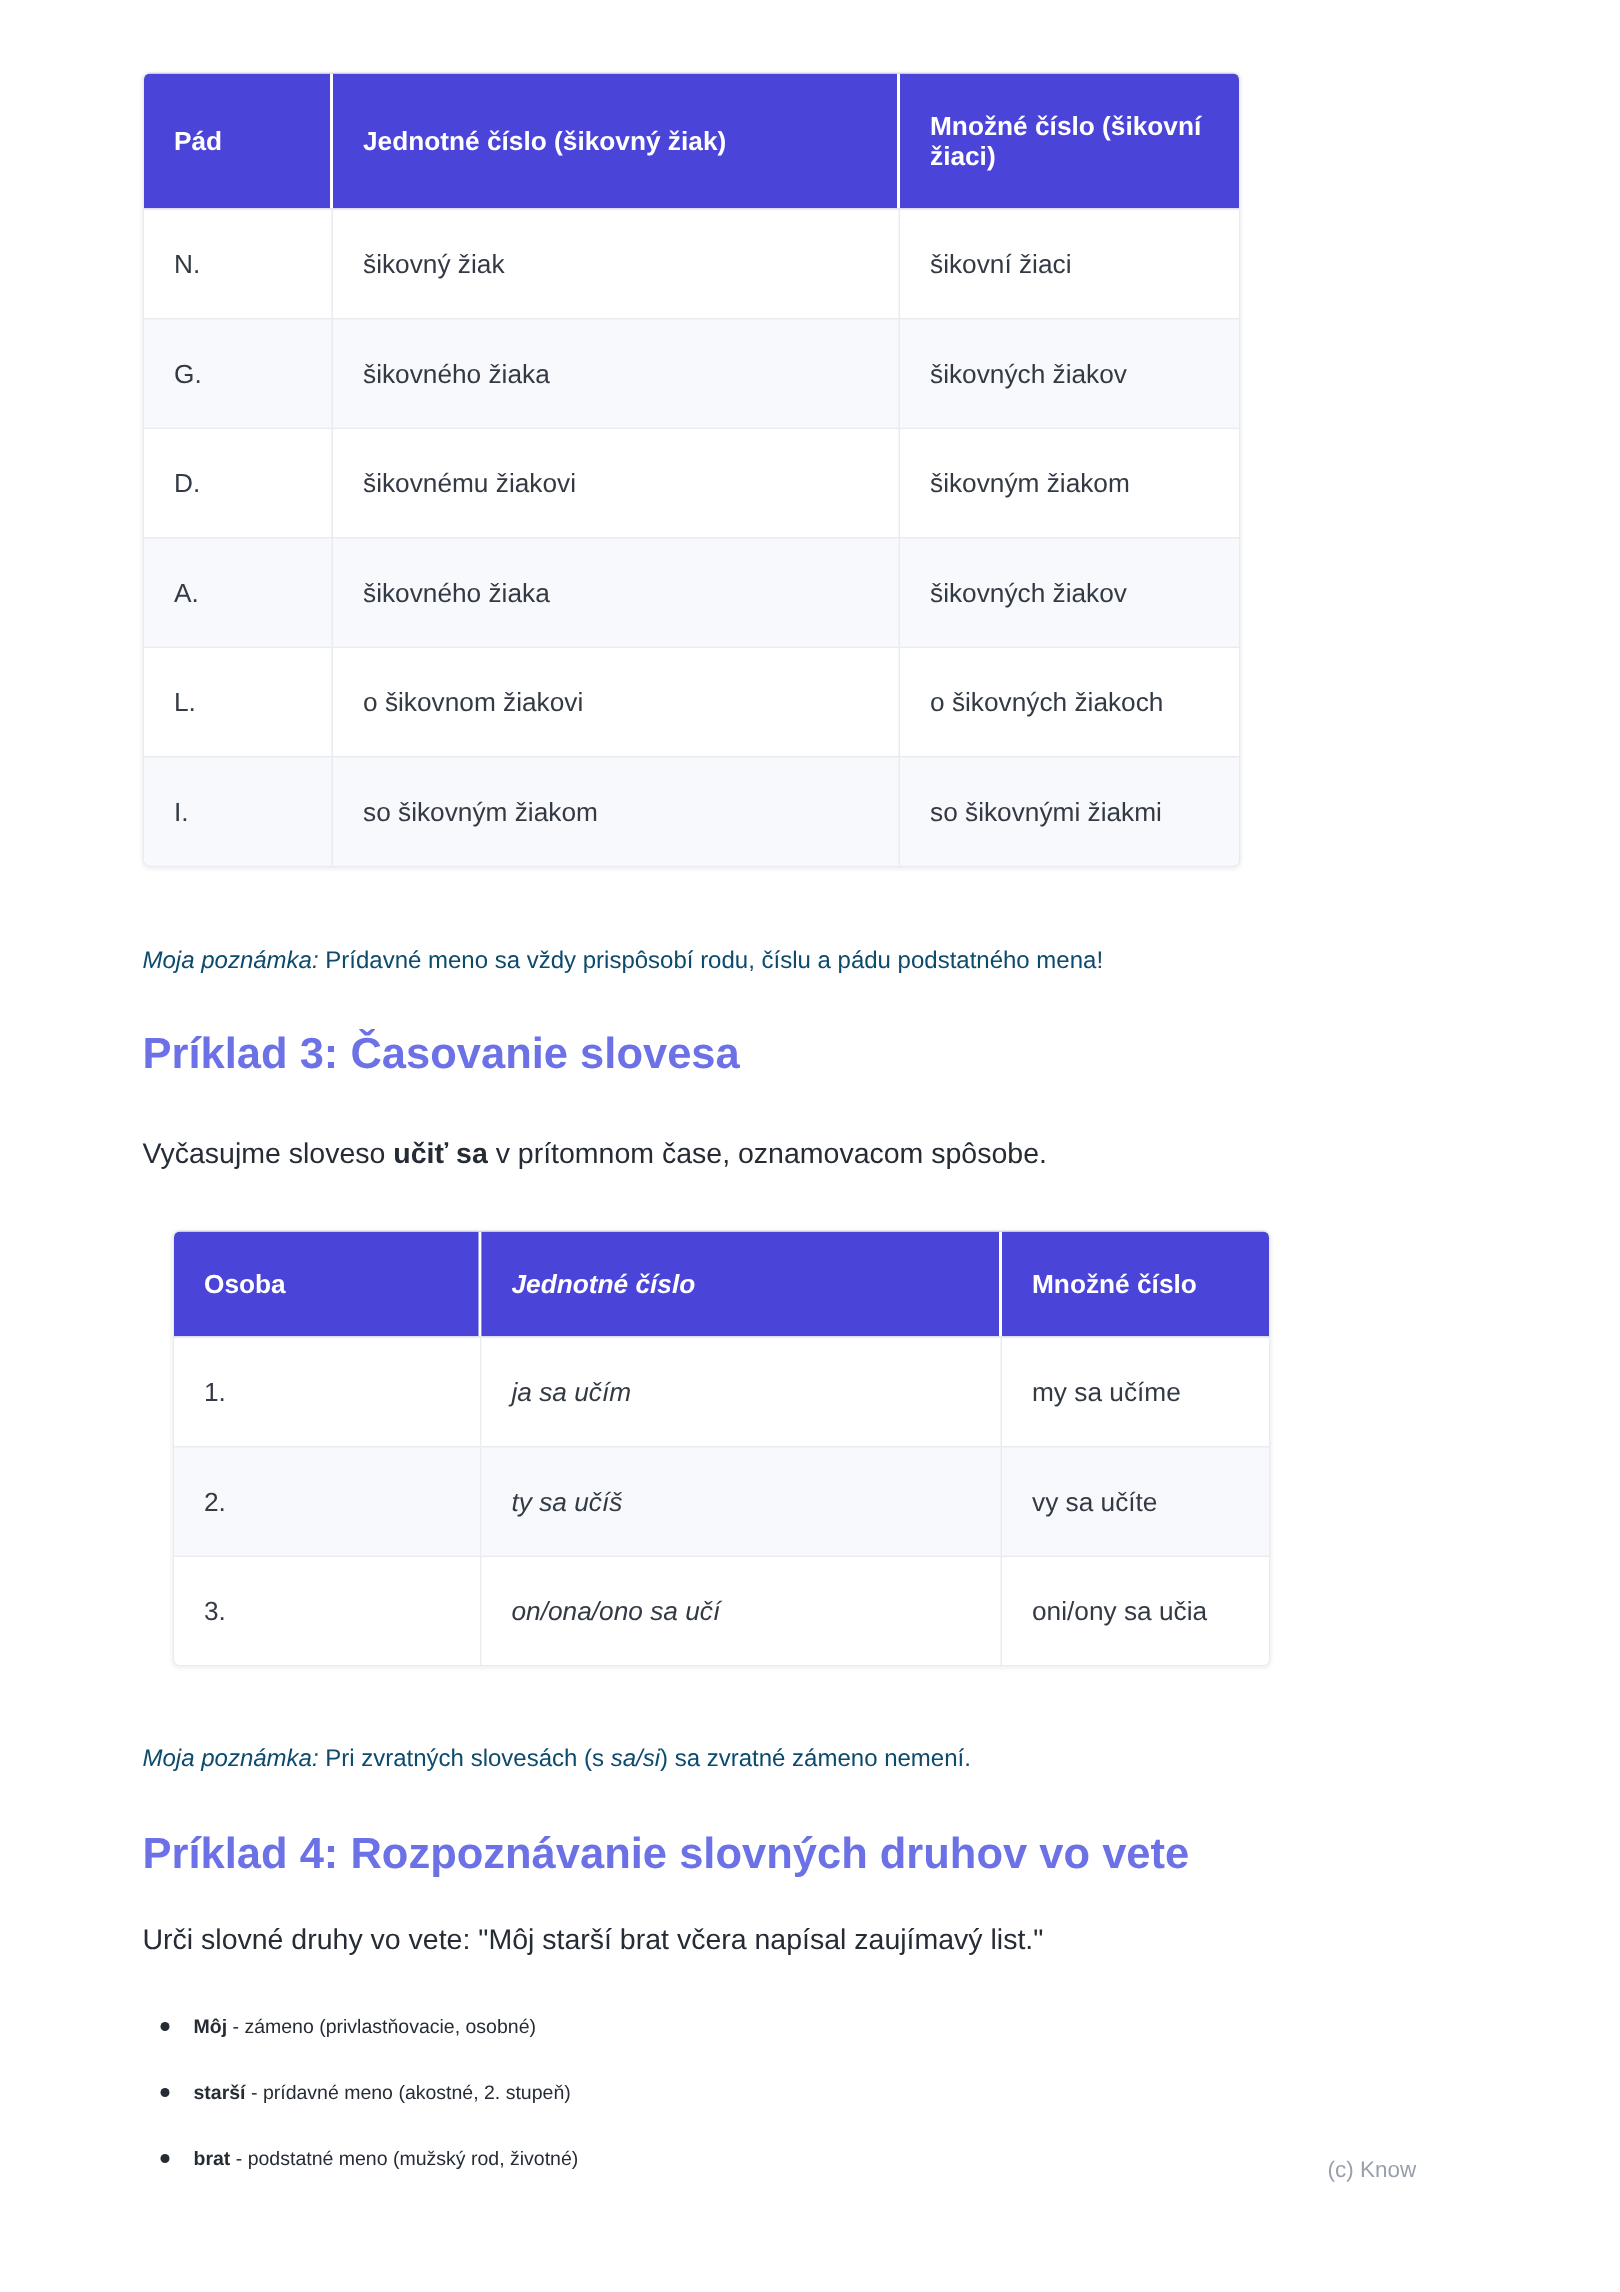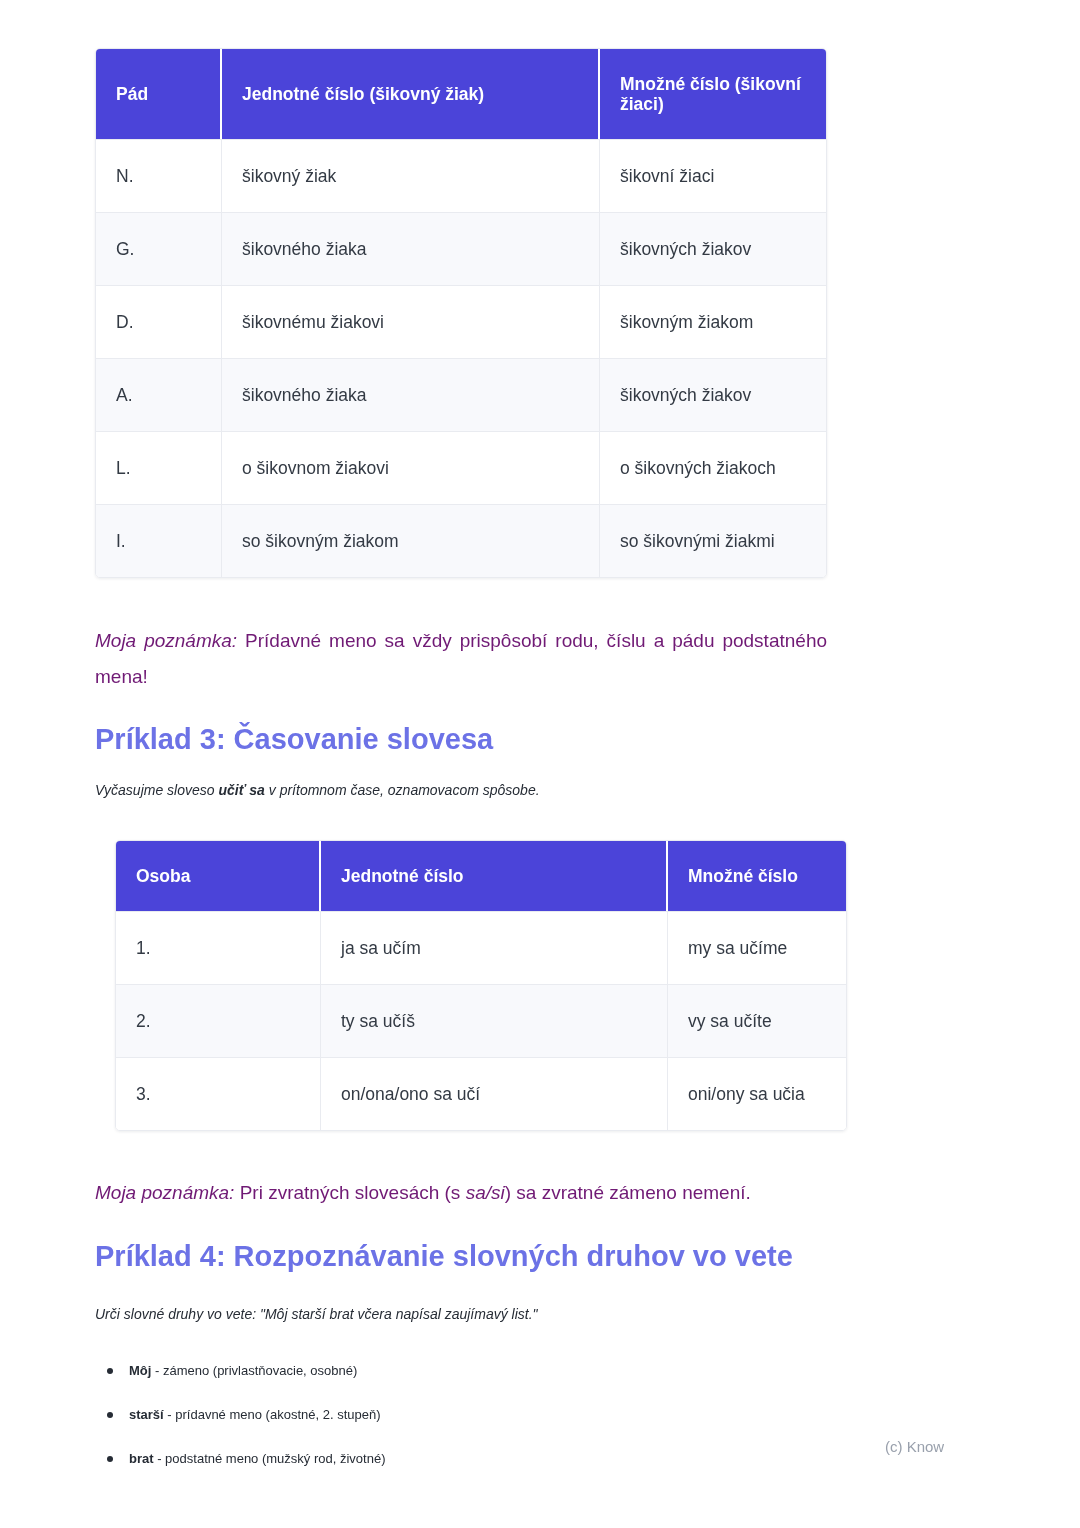--- a/index.html
+++ b/index.html
@@ -49,46 +49,45 @@
     border-top:1px solid #e9ebf0;
     border-right:1px solid #e9ebf0;
     background:#ffffff;
   }
   .data-table td:last-child{border-right:none;}
   .data-table tbody tr:nth-child(even) td{background:#f8f9fc;}
   
   .t1 th:nth-child(1),.t1 td:nth-child(1){width:84px;}
   .t1 th:nth-child(2),.t1 td:nth-child(2){width:336px;}
   .t2 th:nth-child(1),.t2 td:nth-child(1){width:163px;}
-  .t2 th:nth-child(2),.t2 td:nth-child(2){width:305px;}
+  .t2 th:nth-child(2),.t2 td:nth-child(2){width:305px;font-style:italic;}
   .tbl2{margin-top:36px;margin-left:20px;}
   
   .note{
     margin:45px 0 0 0;
-    font-size:19px;
+    font-size:16px;
     line-height:36px;
-    color:#701a75;
+    color:#0c4a6e;
   }
   .note.justified{text-align:justify;}
   .note em{font-style:italic;}
   .note2{margin-top:44px;line-height:36px;}
   .section-heading{
     margin:27px 0 0 0;
     font-size:29px;
     line-height:34px;
     font-weight:bold;
     color:#6C72E6;
   }
   .heading2{margin-top:28px;}
   .para{
-    margin:20px 0 0 0;
-    font-size:14px;
+    margin:36px 0 0 0;
+    font-size:19px;
     line-height:28px;
     color:#262c35;
-    font-style:italic;
   }
   .para2{margin-top:27px;}
   
   .bullets{
     list-style:none;
     margin:29px 0 0 0;
     padding:0;
     font-size:13px;
     line-height:28px;
     color:#262c35;

